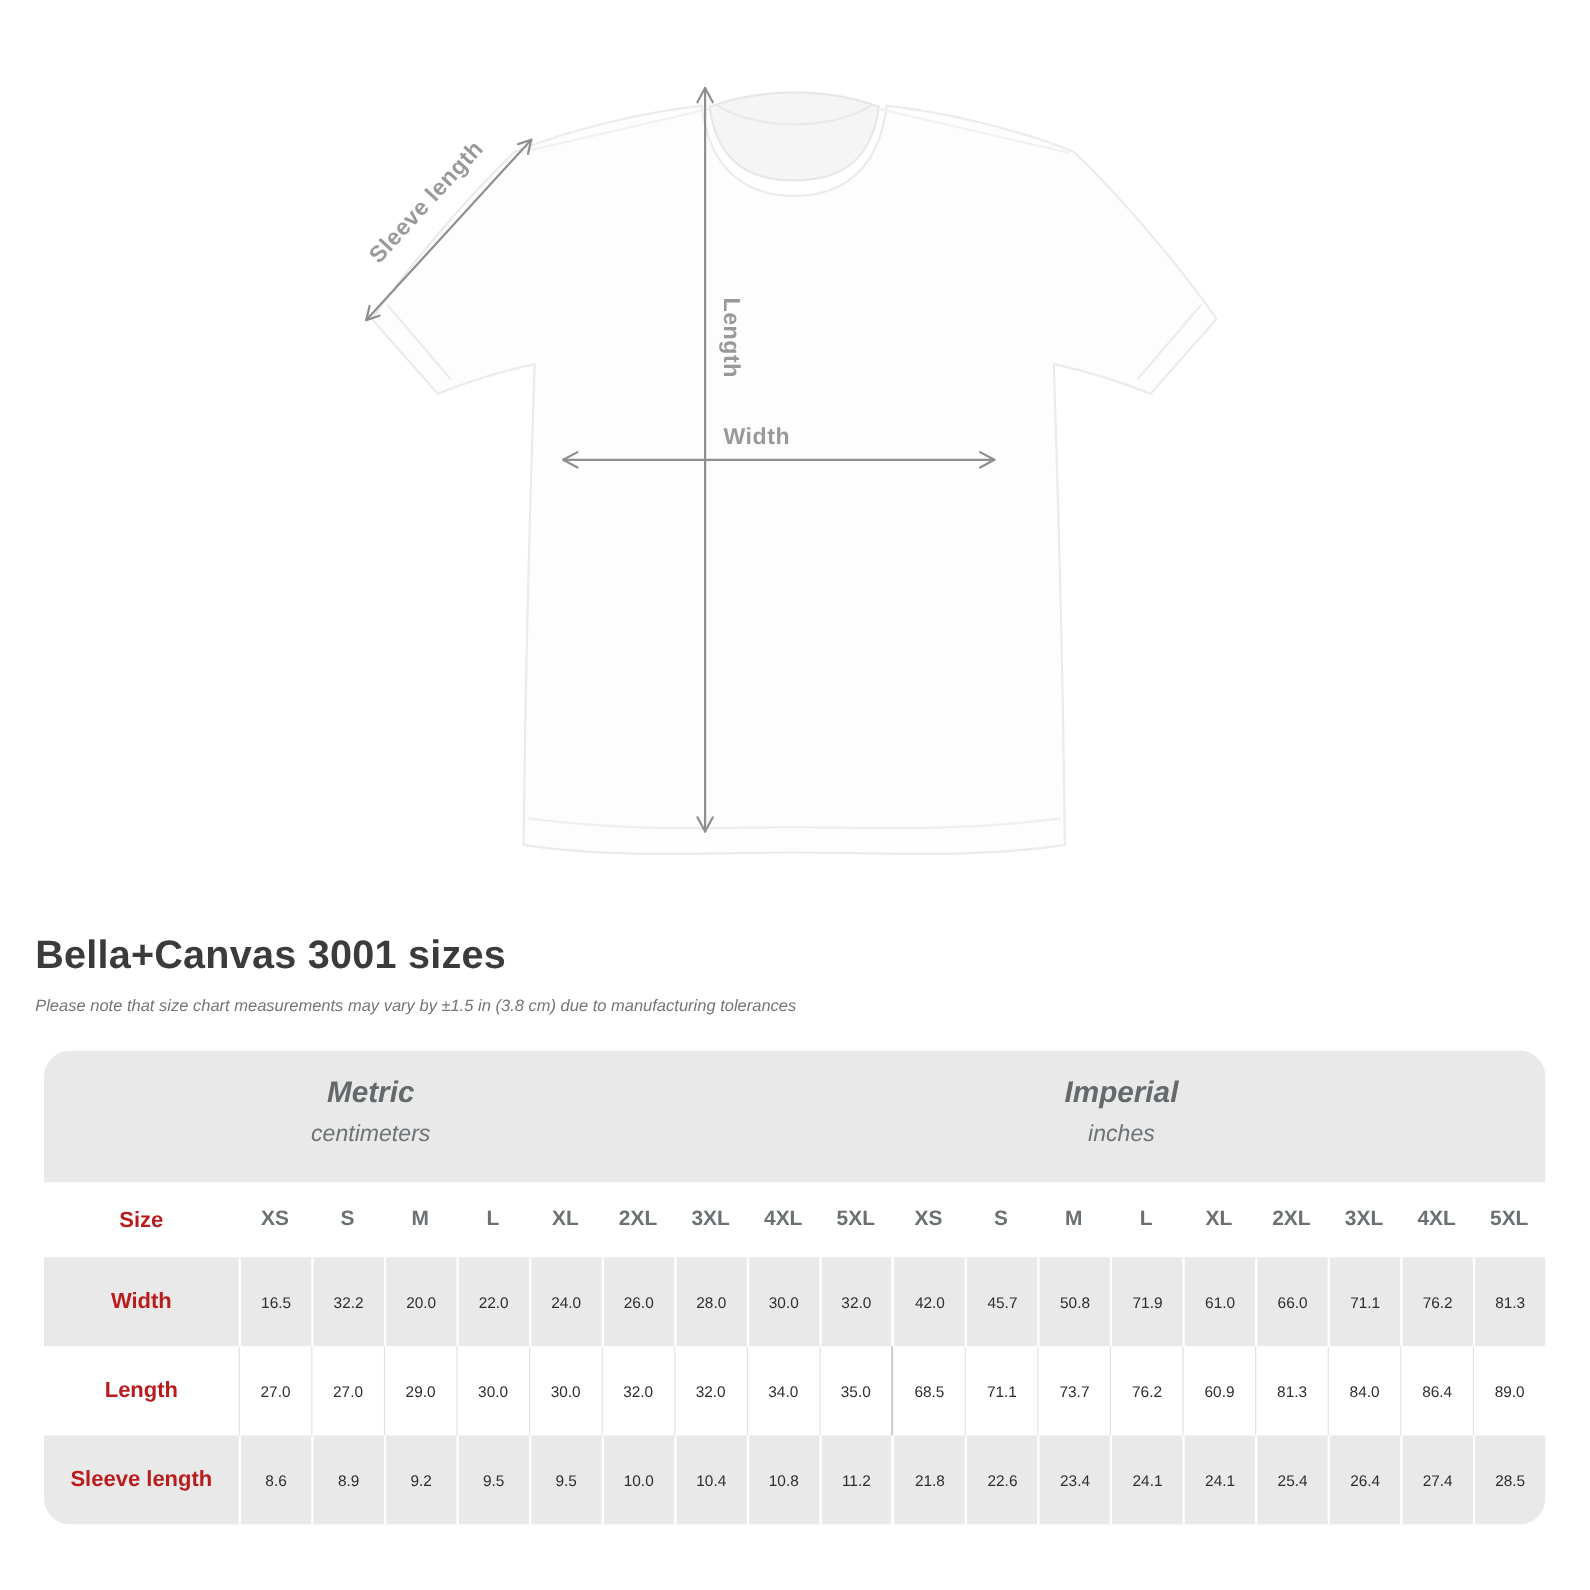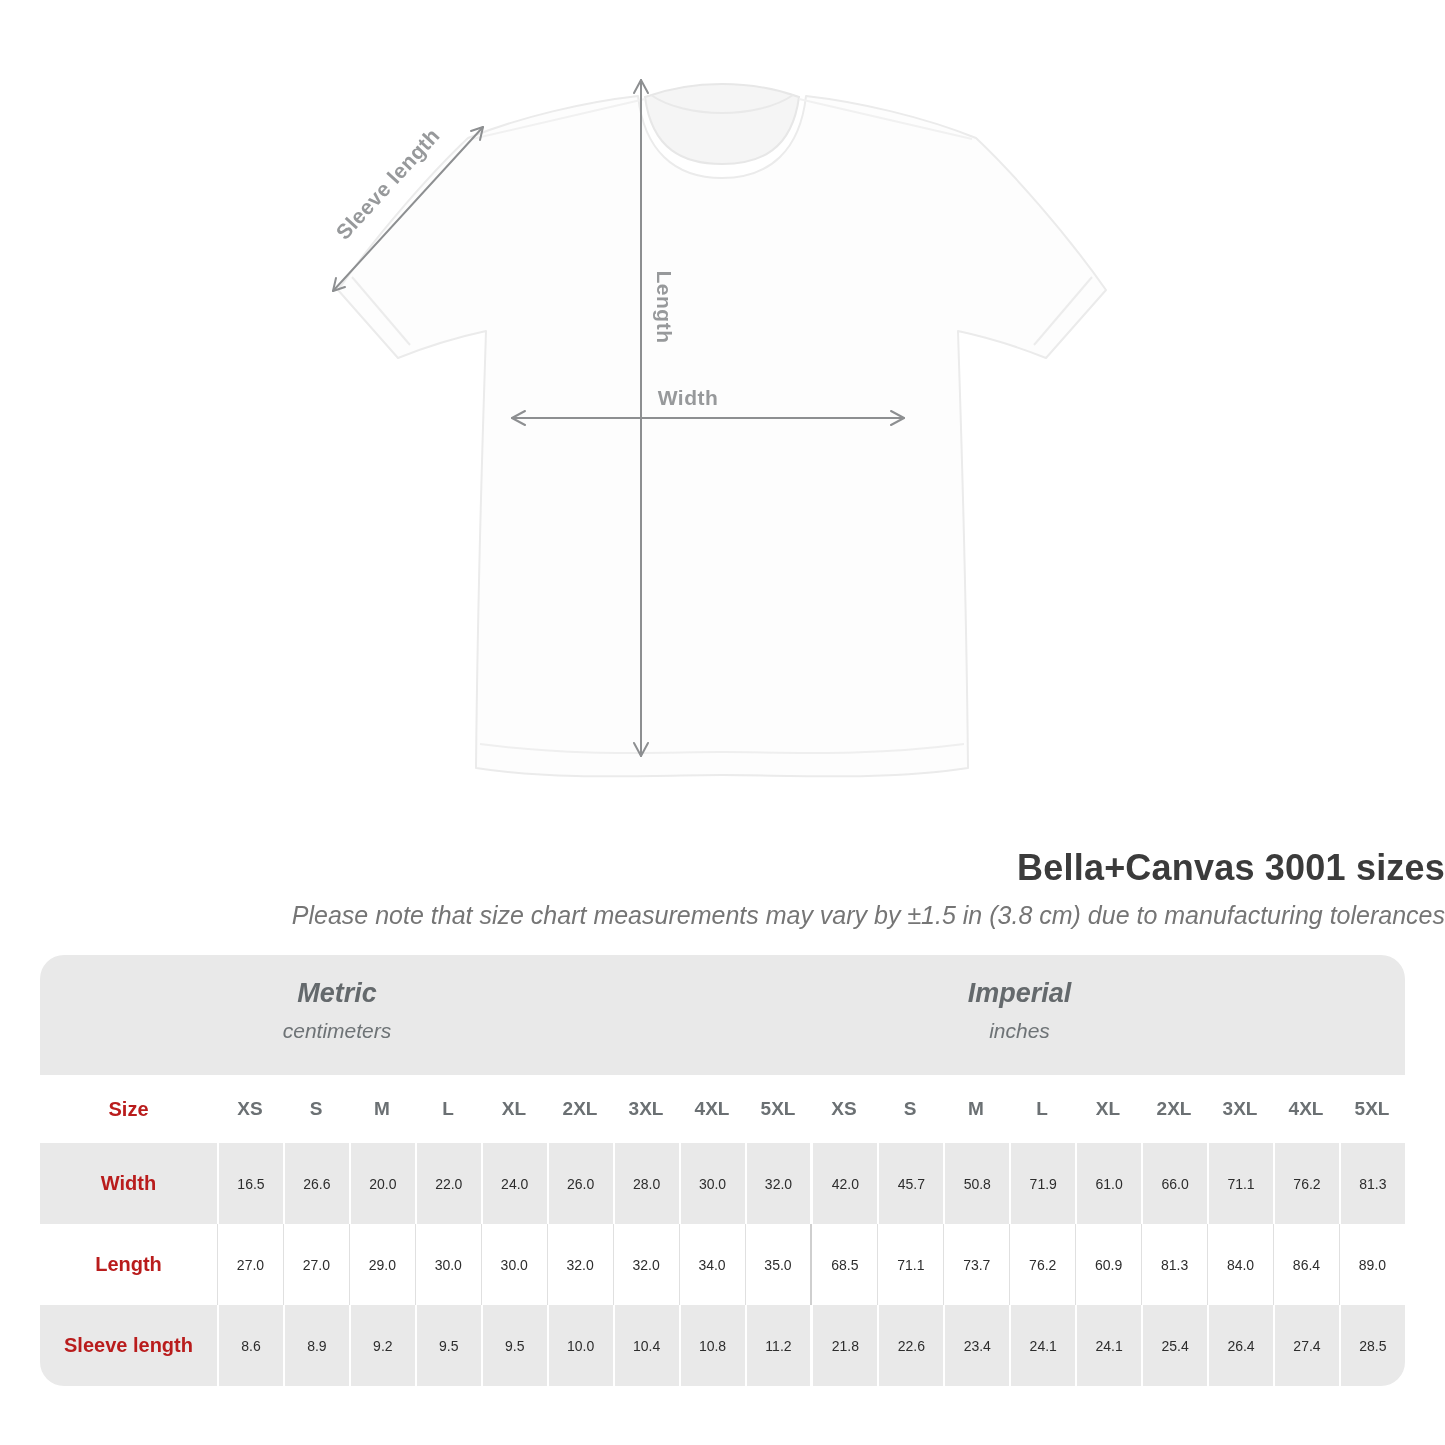--- a/index.html
+++ b/index.html
@@ -15,32 +15,32 @@
     font-size: 21px;
     color: #97999b;
     letter-spacing: 0.5px;
     white-space: nowrap;
   }
   .measure-label.sleeve { left: 388px; top: 184px; transform: translate(-50%,-50%) rotate(-47.5deg); }
   .measure-label.length { left: 664px; top: 307px; transform: translate(-50%,-50%) rotate(90deg); }
   .measure-label.width  { left: 688px; top: 398px; transform: translate(-50%,-50%); }
 
   
-  .heading { text-align: right; padding-left: 32px; }
+  .heading { text-align: left; padding-left: 32px; }
   .page-title {
     margin-top: 28px;
     font-size: 36px;
     line-height: 44px;
     font-weight: bold;
     color: #3b3b3b;
     letter-spacing: 0.2px;
   }
   .tolerance-note {
     margin-top: 12px;
-    font-size: 25px;
+    font-size: 15px;
     line-height: 26px;
     font-style: italic;
     color: #757575;
   }
 
   
   .size-table {
     width: 1365px;
     margin: 27px 40px 0;
     border-radius: 24px;
@@ -177,21 +177,21 @@
       <div class="cell value">XL</div>
       <div class="cell value">2XL</div>
       <div class="cell value">3XL</div>
       <div class="cell value">4XL</div>
       <div class="cell value">5XL</div>
     </div>
 
   <div class="trow data-row row-gray">
     <div class="cell label-cell">Width</div>
   <div class="cell value">16.5</div>
-      <div class="cell value">26.6</div>
+      <div class="cell value">32.2</div>
       <div class="cell value">20.0</div>
       <div class="cell value">22.0</div>
       <div class="cell value">24.0</div>
       <div class="cell value">26.0</div>
       <div class="cell value">28.0</div>
       <div class="cell value">30.0</div>
       <div class="cell value">32.0</div>
       <div class="cell value sep-metric">42.0</div>
       <div class="cell value">45.7</div>
       <div class="cell value">50.8</div>

